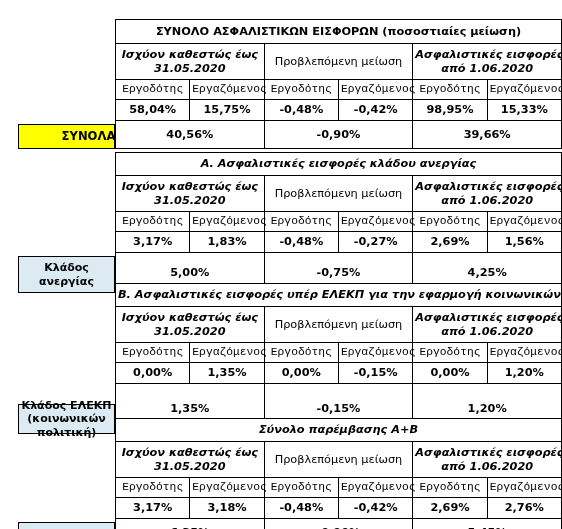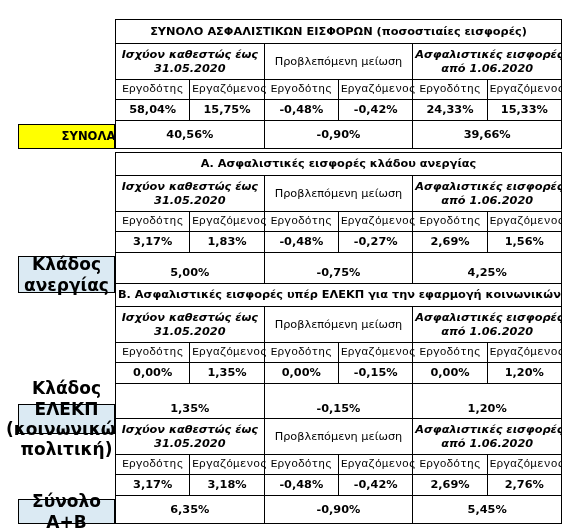--- a/index.html
+++ b/index.html
@@ -59,20 +59,21 @@
     background: #ffff00;
     font-weight: bold;
     font-size: 11.6px;
     height: 21px;
   }
   td.title-blue {
     background: #dbeaf3;
     font-weight: bold;
     font-size: 11.4px;
     height: 20px;
+    font-style: italic;
   }
 
   
   td.grp-green {
     background: #e9eedc;
     font-weight: bold;
     height: 33px;
     font-size: 11.3px;
     white-space: normal;
     font-style: italic;
@@ -126,21 +127,21 @@
     width: 97px;
   }
   .lbl-yellow {
     background: #ffff00;
     font-size: 11.6px;
     height: 25px;
     padding-left: 44px;
   }
   .lbl-blue {
     background: #dbeaf3;
-    font-size: 17px;
+    font-size: 11px;
   }
   .lbl-h37 { height: 37px; }
   .lbl-h47 { height: 30px; }
   .lbl-h25 { height: 25px; }
 
   
   #block-1 { left: 18px; top: 19px; }
   #block-2 { left: 18px; top: 152px; }
   #block-3 { left: 18px; top: 283px; }
   #block-4 { left: 18px; top: 418px; }
@@ -153,21 +154,21 @@
 <div class="sheet">
 
   <div class="block" id="block-1">
     <div class="label-col">
       <div class="lbl lbl-yellow lbl-h25">ΣΥΝΟΛΑ</div>
     </div>
     <div class="grid-col">
       <table class="grid">
         <tbody>
           <tr>
-            <td class="title-yellow" colspan="6">ΣΥΝΟΛΟ ΑΣΦΑΛΙΣΤΙΚΩΝ ΕΙΣΦΟΡΩΝ (ποσοστιαίες εισφορές)</td>
+            <td class="title-yellow" colspan="6">ΣΥΝΟΛΟ ΑΣΦΑΛΙΣΤΙΚΩΝ ΕΙΣΦΟΡΩΝ (ποσοστιαίες μείωση)</td>
           </tr>
           <tr>
             <td class="grp-green" colspan="2">
               <span>Ισχύον καθεστώς έως</span><br>
               <span>31.05.2020</span>
             </td>
             <td class="grp-peach" colspan="2">Προβλεπόμενη μείωση</td>
             <td class="grp-green" colspan="2">
               <span>Ασφαλιστικές εισφορές</span><br>
               <span>από 1.06.2020</span>
@@ -179,21 +180,21 @@
             <td class="sub">Εργοδότης</td>
             <td class="sub">Εργαζόμενος</td>
             <td class="sub">Εργοδότης</td>
             <td class="sub">Εργαζόμενος</td>
           </tr>
           <tr>
             <td class="num">58,04%</td>
             <td class="num">15,75%</td>
             <td class="num">-0,48%</td>
             <td class="num">-0,42%</td>
-            <td class="num">24,33%</td>
+            <td class="num">98,95%</td>
             <td class="num">15,33%</td>
           </tr>
           <tr>
             <td class="total" colspan="2">40,56%</td>
             <td class="total" colspan="2">-0,90%</td>
             <td class="total" colspan="2">39,66%</td>
           </tr>
         </tbody>
       </table>
     </div>
@@ -305,20 +306,23 @@
   </div>
 
   <div class="block" id="block-4">
     <div class="label-col">
       <div class="lbl lbl-blue lbl-h25">Σύνολο Α+Β</div>
     </div>
     <div class="grid-col">
       <table class="grid">
         <tbody>
           <tr>
+            <td class="title-blue" colspan="6">Σύνολο παρέμβασης Α+Β</td>
+          </tr>
+          <tr>
             <td class="grp-green" colspan="2">
               <span>Ισχύον καθεστώς έως</span><br>
               <span>31.05.2020</span>
             </td>
             <td class="grp-peach" colspan="2">Προβλεπόμενη μείωση</td>
             <td class="grp-green" colspan="2">
               <span>Ασφαλιστικές εισφορές</span><br>
               <span>από 1.06.2020</span>
             </td>
           </tr>

